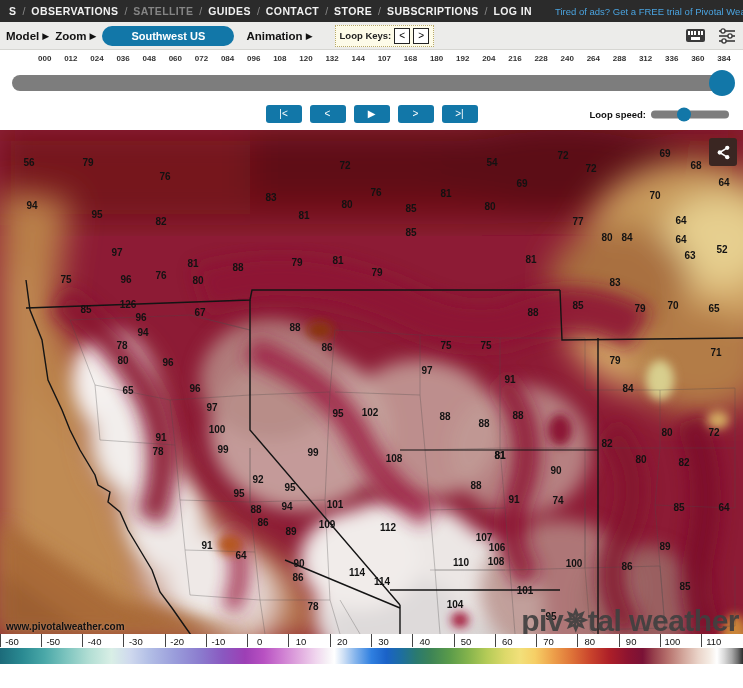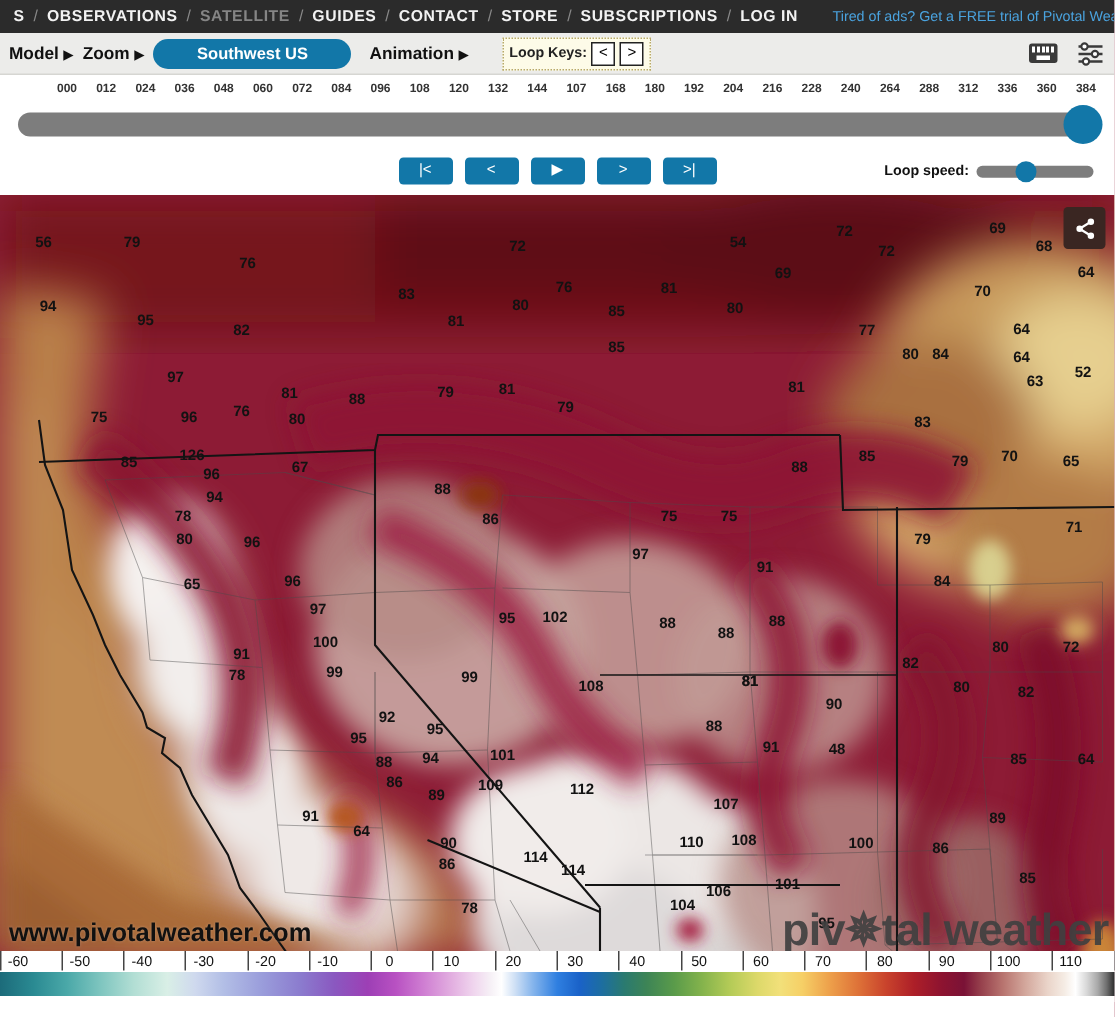--- a/index.html
+++ b/index.html
@@ -237,21 +237,21 @@
     right: 6px; top: 8px;
     width: 28px; height: 28px;
     background: #3a2622;
     border-radius: 3px;
     display: flex; align-items: center; justify-content: center;
     cursor: pointer;
   }
   .watermark-url {
     position: absolute;
     left: 6px; bottom: 2px;
-    font-size: 17px; font-weight: bold;
+    font-size: 10px; font-weight: bold;
     color: #111;
     text-shadow: 0 0 2px rgba(255,255,255,0.25);
   }
   .watermark-brand {
     position: absolute;
     right: 4px; bottom: -4px;
     font-size: 30px;
     font-weight: bold;
     color: #404040;
     letter-spacing: -0.5px;
@@ -683,28 +683,28 @@
         <div class="temp-label" style="left: 258px; top: 349px;">92</div>
         <div class="temp-label" style="left: 290px; top: 357px;">95</div>
         <div class="temp-label" style="left: 556px; top: 340px;">90</div>
         <div class="temp-label" style="left: 476px; top: 355px;">88</div>
         <div class="temp-label" style="left: 679px; top: 377px;">85</div>
         <div class="temp-label" style="left: 724px; top: 377px;">64</div>
         <div class="temp-label" style="left: 239px; top: 363px;">95</div>
         <div class="temp-label" style="left: 287px; top: 376px;">94</div>
         <div class="temp-label" style="left: 335px; top: 374px;">101</div>
         <div class="temp-label" style="left: 514px; top: 369px;">91</div>
-        <div class="temp-label" style="left: 558px; top: 370px;">48</div>
+        <div class="temp-label" style="left: 558px; top: 370px;">74</div>
         <div class="temp-label" style="left: 256px; top: 379px;">88</div>
         <div class="temp-label" style="left: 263px; top: 392px;">86</div>
         <div class="temp-label" style="left: 327px; top: 394px;">109</div>
         <div class="temp-label" style="left: 291px; top: 401px;">89</div>
         <div class="temp-label" style="left: 388px; top: 397px;">112</div>
         <div class="temp-label" style="left: 484px; top: 407px;">107</div>
-        <div class="temp-label" style="left: 479px; top: 417px; margin-top: 48px;">106</div>
+        <div class="temp-label" style="left: 497px; top: 417px;">106</div>
         <div class="temp-label" style="left: 461px; top: 432px;">110</div>
         <div class="temp-label" style="left: 496px; top: 431px;">108</div>
         <div class="temp-label" style="left: 574px; top: 433px;">100</div>
         <div class="temp-label" style="left: 665px; top: 416px;">89</div>
         <div class="temp-label" style="left: 627px; top: 436px;">86</div>
         <div class="temp-label" style="left: 207px; top: 415px;">91</div>
         <div class="temp-label" style="left: 241px; top: 425px;">64</div>
         <div class="temp-label" style="left: 299px; top: 433px;">90</div>
         <div class="temp-label" style="left: 298px; top: 447px;">86</div>
         <div class="temp-label" style="left: 357px; top: 442px;">114</div>

